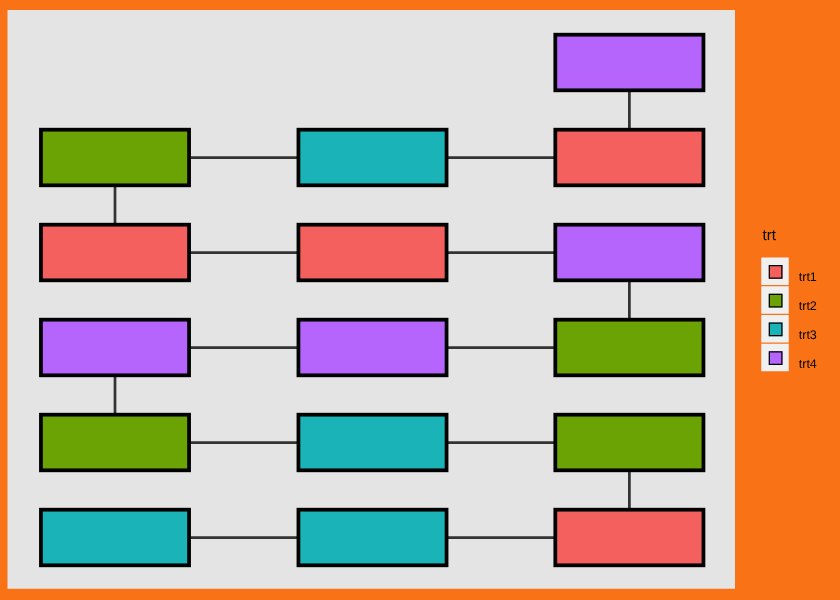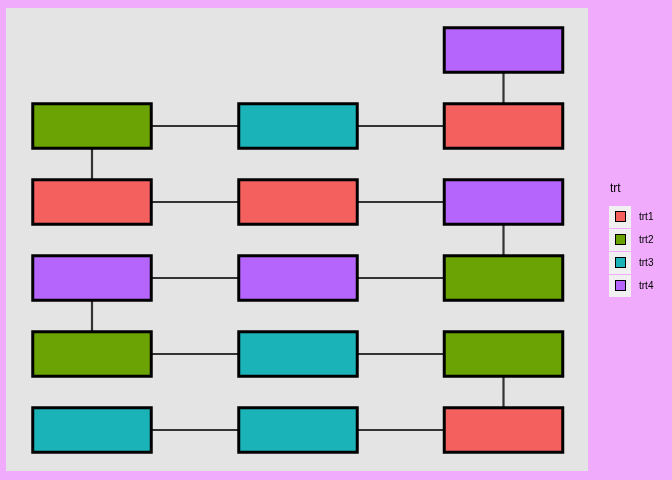--- a/index.html
+++ b/index.html
@@ -5,42 +5,42 @@
   html, body {
     margin: 0;
     padding: 0;
     background: #ffffff;
     font-family: "Liberation Sans", "DejaVu Sans", sans-serif;
   }
   .figure {
     position: relative;
     width: 672px;
     height: 480px;
-    background: #f0abfc;
+    background: #f97316;
     overflow: hidden;
   }
   .plot-svg {
     position: absolute;
     left: 0;
     top: 0;
   }
   .legend {
     position: absolute;
     left: 609px;
     top: 181px;
   }
   .legend-title {
     font-size: 12px;
     line-height: 14px;
     color: #000000;
     margin: 0 0 10px 1px;
   }
   .legend-item {
     display: flex;
-    align-items: center;
+    align-items: flex-end;
     height: 23px;
   }
   .legend-key {
     width: 22px;
     height: 22px;
     display: inline-flex;
     align-items: center;
     justify-content: center;
     flex: 0 0 auto;
   }

